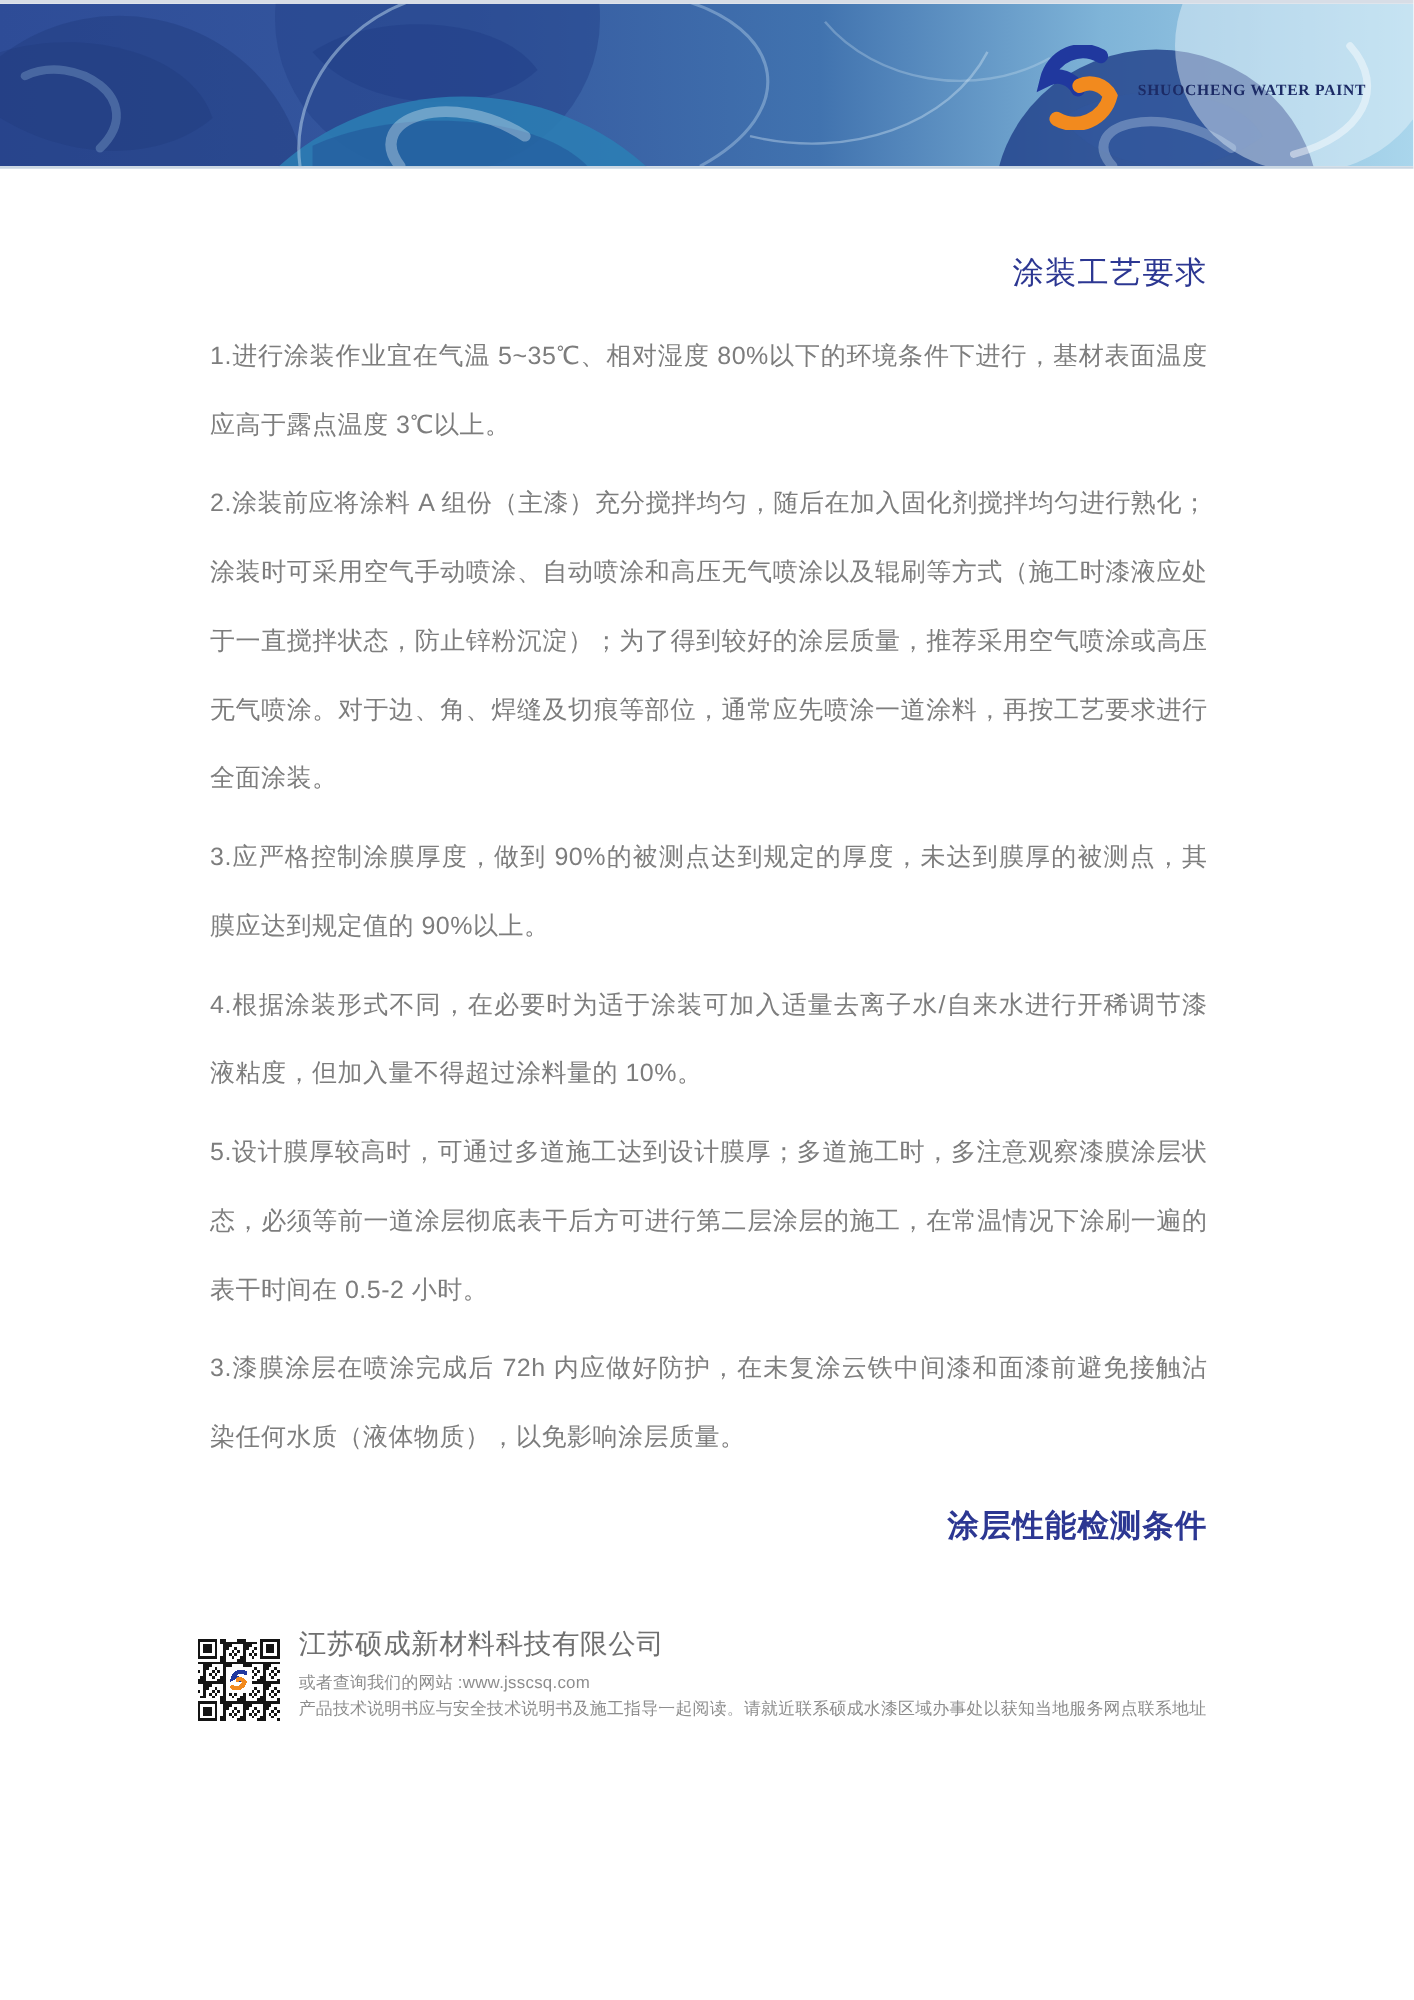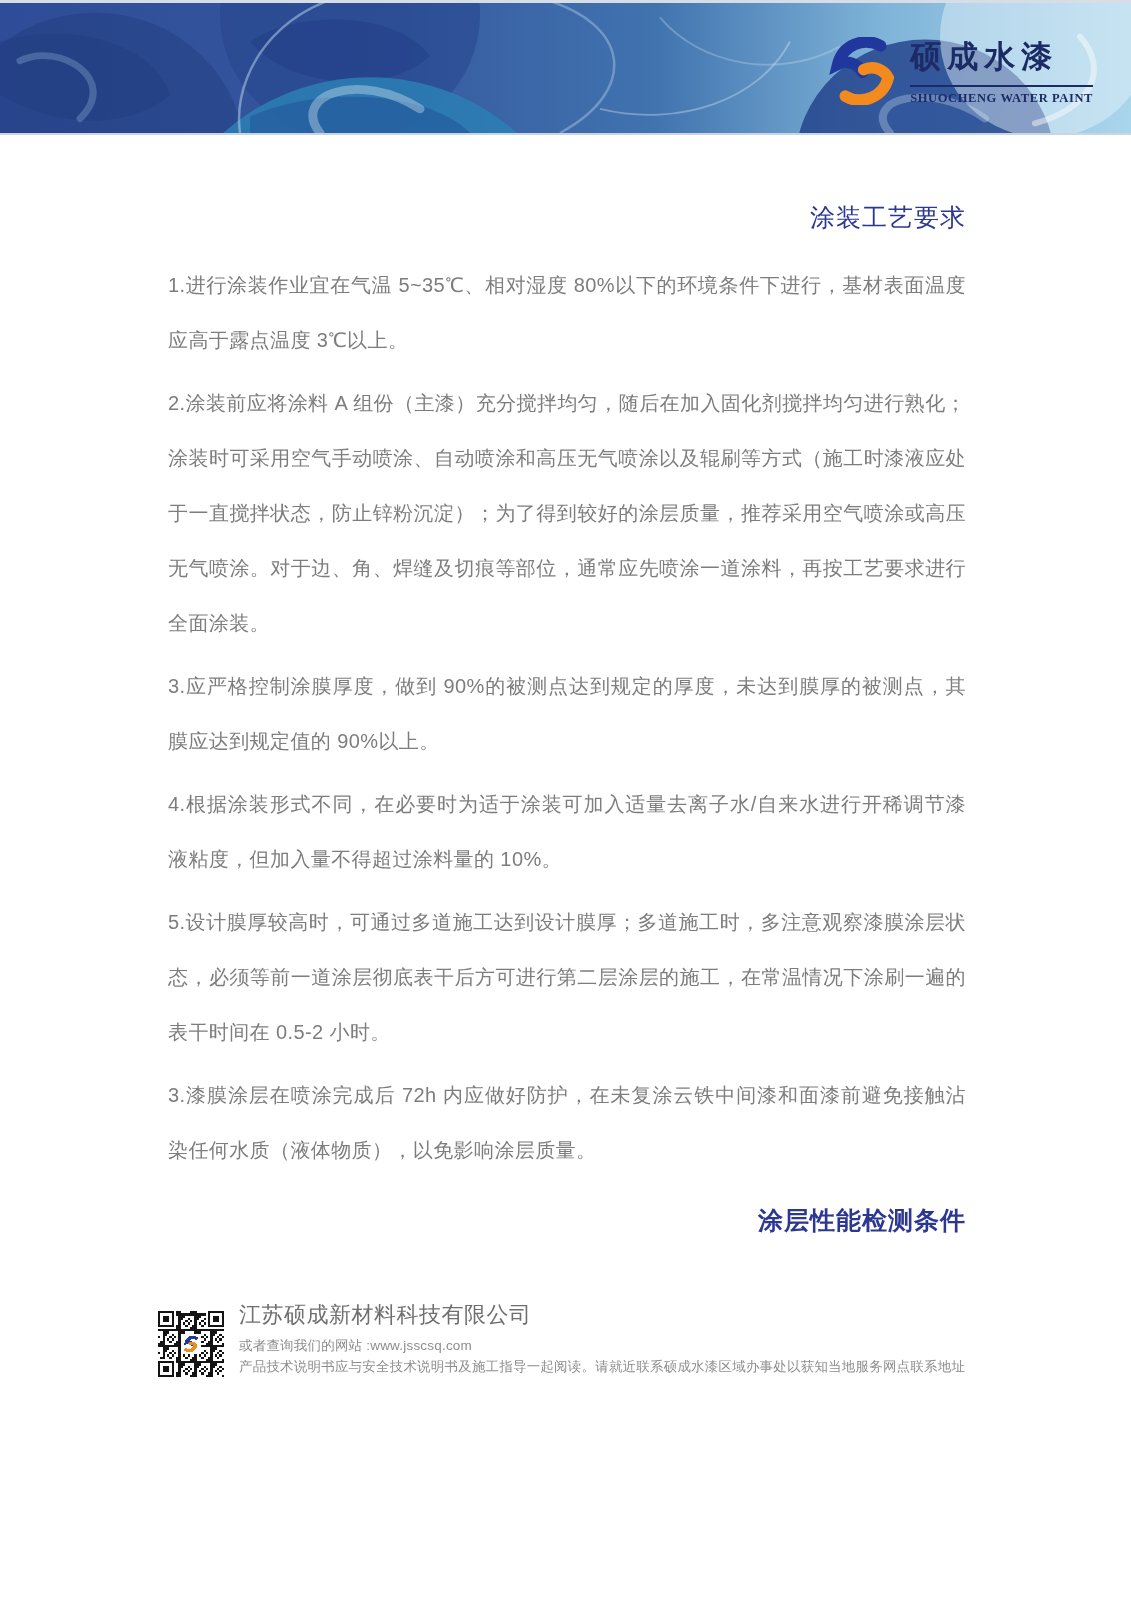--- a/index.html
+++ b/index.html
@@ -109,21 +109,20 @@
     </svg>
 
     <div class="logo">
       <div class="logo-icon">
         <svg width="68" height="68" viewBox="0 0 100 100" aria-hidden="true">
           <path d="M76 13 A43 43 0 0 0 13 40 A27 27 0 0 1 49 52" fill="none" stroke="#20389e" stroke-width="17" stroke-linecap="round"></path>
           <path d="M24 87 A43 43 0 0 0 87 60 A27 27 0 0 0 51 48" fill="none" stroke="#f28a1e" stroke-width="17" stroke-linecap="round"></path>
         </svg>
       </div>
       <div class="logo-text">
-        <div class="logo-cn">硕成水漆</div>
         <div class="logo-en">SHUOCHENG WATER PAINT</div>
       </div>
     </div>
   </div>
 
   <div class="content">
     <h1 class="sec-heading first">涂装工艺要求</h1>
 
     <p class="body-par">1.进行涂装作业宜在气温 5~35℃、相对湿度 80%以下的环境条件下进行，基材表面温度应高于露点温度 3℃以上。</p>
     <p class="body-par">2.涂装前应将涂料 A 组份（主漆）充分搅拌均匀，随后在加入固化剂搅拌均匀进行熟化；涂装时可采用空气手动喷涂、自动喷涂和高压无气喷涂以及辊刷等方式（施工时漆液应处于一直搅拌状态，防止锌粉沉淀）；为了得到较好的涂层质量，推荐采用空气喷涂或高压无气喷涂。对于边、角、焊缝及切痕等部位，通常应先喷涂一道涂料，再按工艺要求进行全面涂装。</p>

